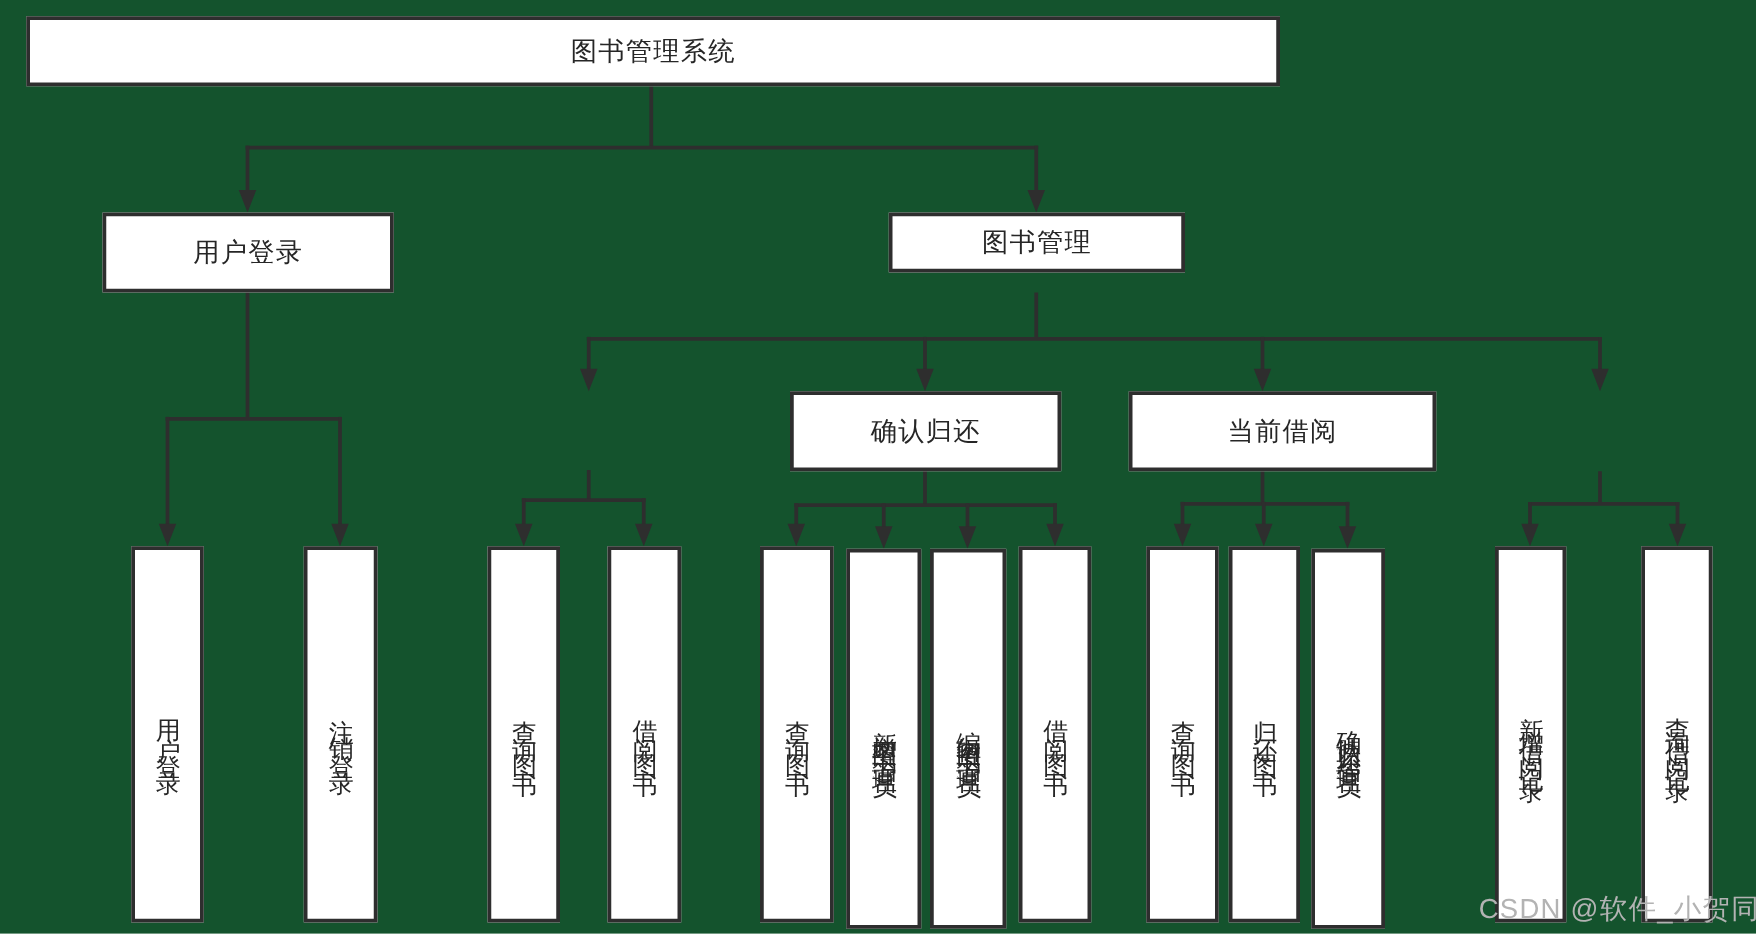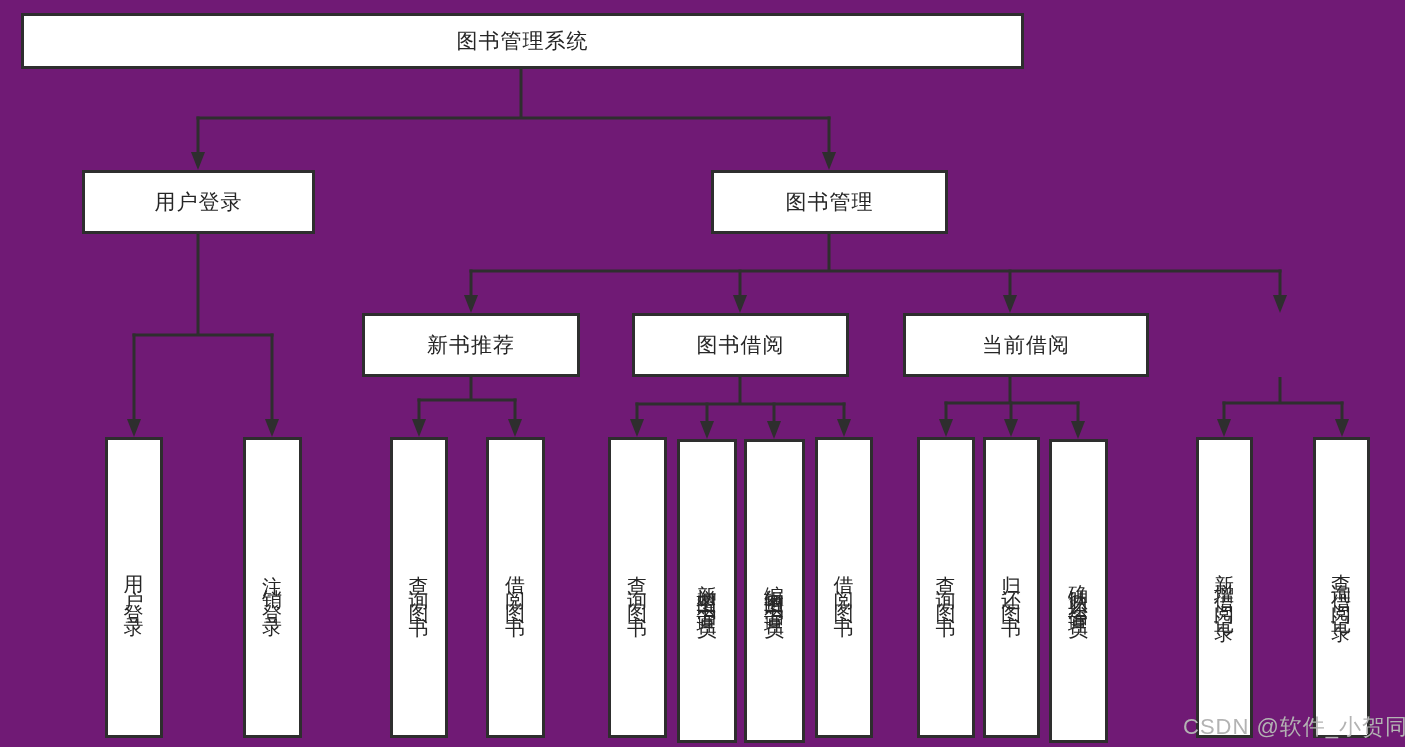--- a/index.html
+++ b/index.html
@@ -1,20 +1,20 @@
 <!DOCTYPE html>
 <html><head>
 <meta charset="utf-8">
 <style>
   html, body { margin: 0; padding: 0; background: #ffffff; }
   #stage {
     position: relative;
     width: 1405px;
     height: 747px;
-    background: #701a75;
+    background: #14532d;
     font-family: "Liberation Sans", "DejaVu Sans", sans-serif;
     overflow: hidden;
   }
   #connectors {
     position: absolute;
     left: 0; top: 0;
     width: 1405px; height: 747px;
     z-index: 1;
   }
   .node {
@@ -120,29 +120,26 @@
     <polygon points="1342,437 1335,419 1349,419"></polygon>
   </svg>
 
   <div class="node hbox" style="left:21px;top:13px;width:1003px;height:56px;">
     <span>图书管理系统</span>
   </div>
 
   <div class="node hbox" style="left:82px;top:170px;width:233px;height:64px;">
     <span>用户登录</span>
   </div>
-  <div class="node hbox" style="left:711px;top:170px;width:237px;height:64px;">
+  <div class="node hbox" style="left:711px;top:170px;width:237px;height:48px;">
     <span>图书管理</span>
   </div>
 
-  <div class="node hbox" style="left:362px;top:313px;width:218px;height:64px;">
-    <span>新书推荐</span>
-  </div>
   <div class="node hbox" style="left:632px;top:313px;width:217px;height:64px;">
-    <span>图书借阅</span>
+    <span>确认归还</span>
   </div>
   <div class="node hbox" style="left:903px;top:313px;width:246px;height:64px;">
     <span>当前借阅</span>
   </div>
 
   <div class="node vbox ls-wide" style="left:105px;top:437px;width:58px;height:301px;">
     <span>用户登录</span>
   </div>
   <div class="node vbox ls-wide" style="left:243px;top:437px;width:59px;height:301px;">
     <span>注销登录</span>

